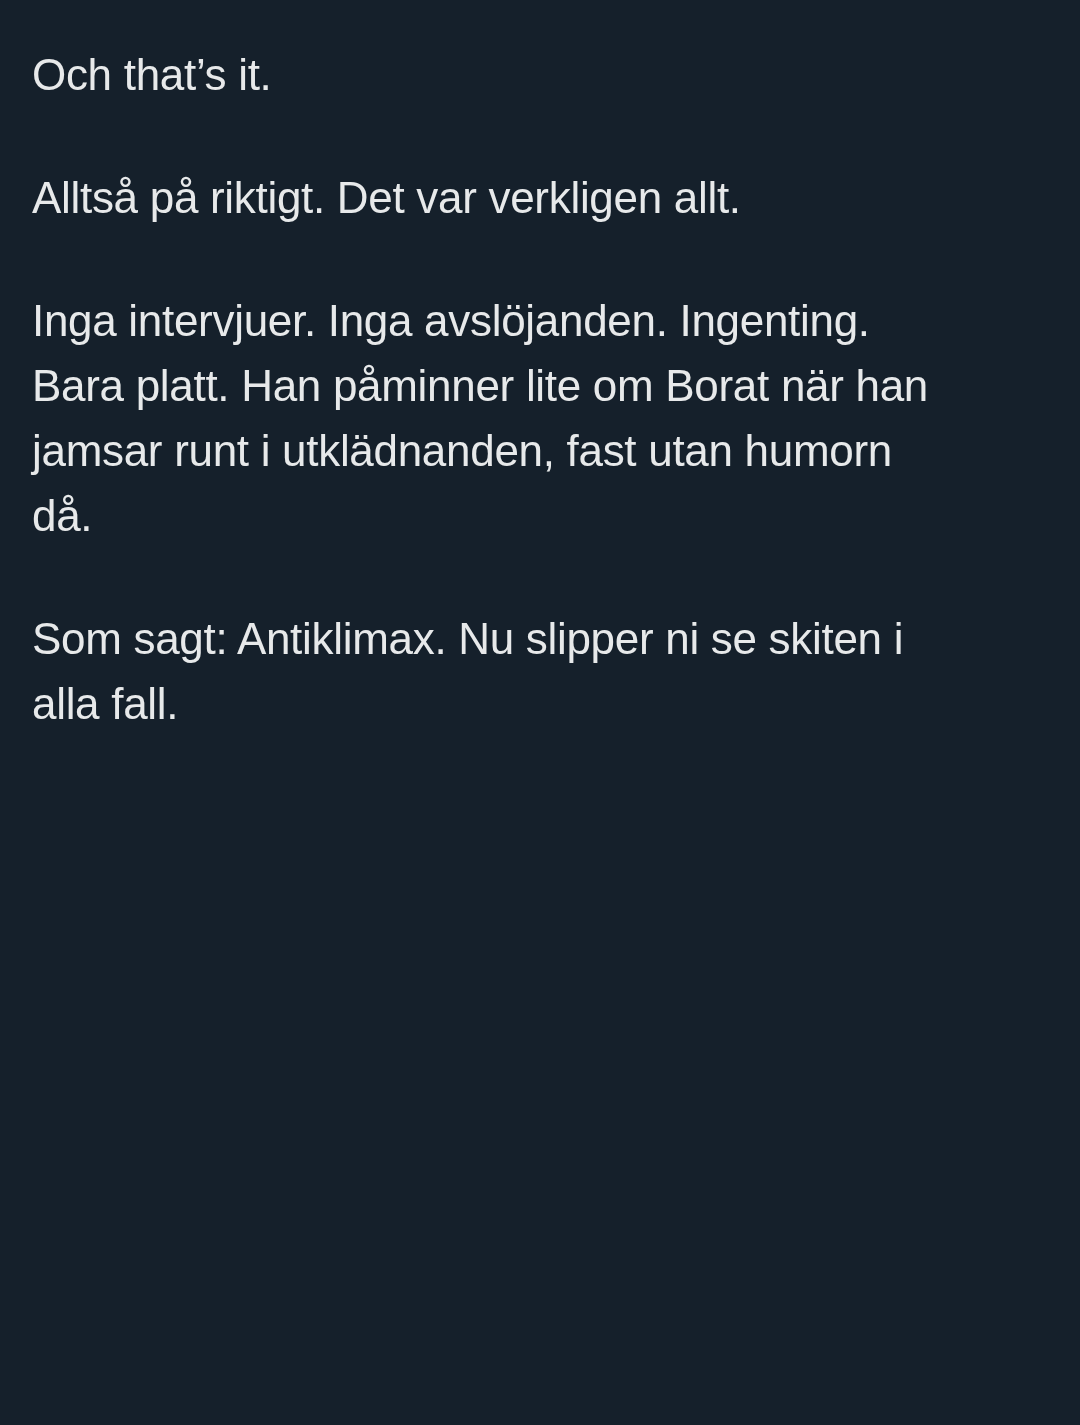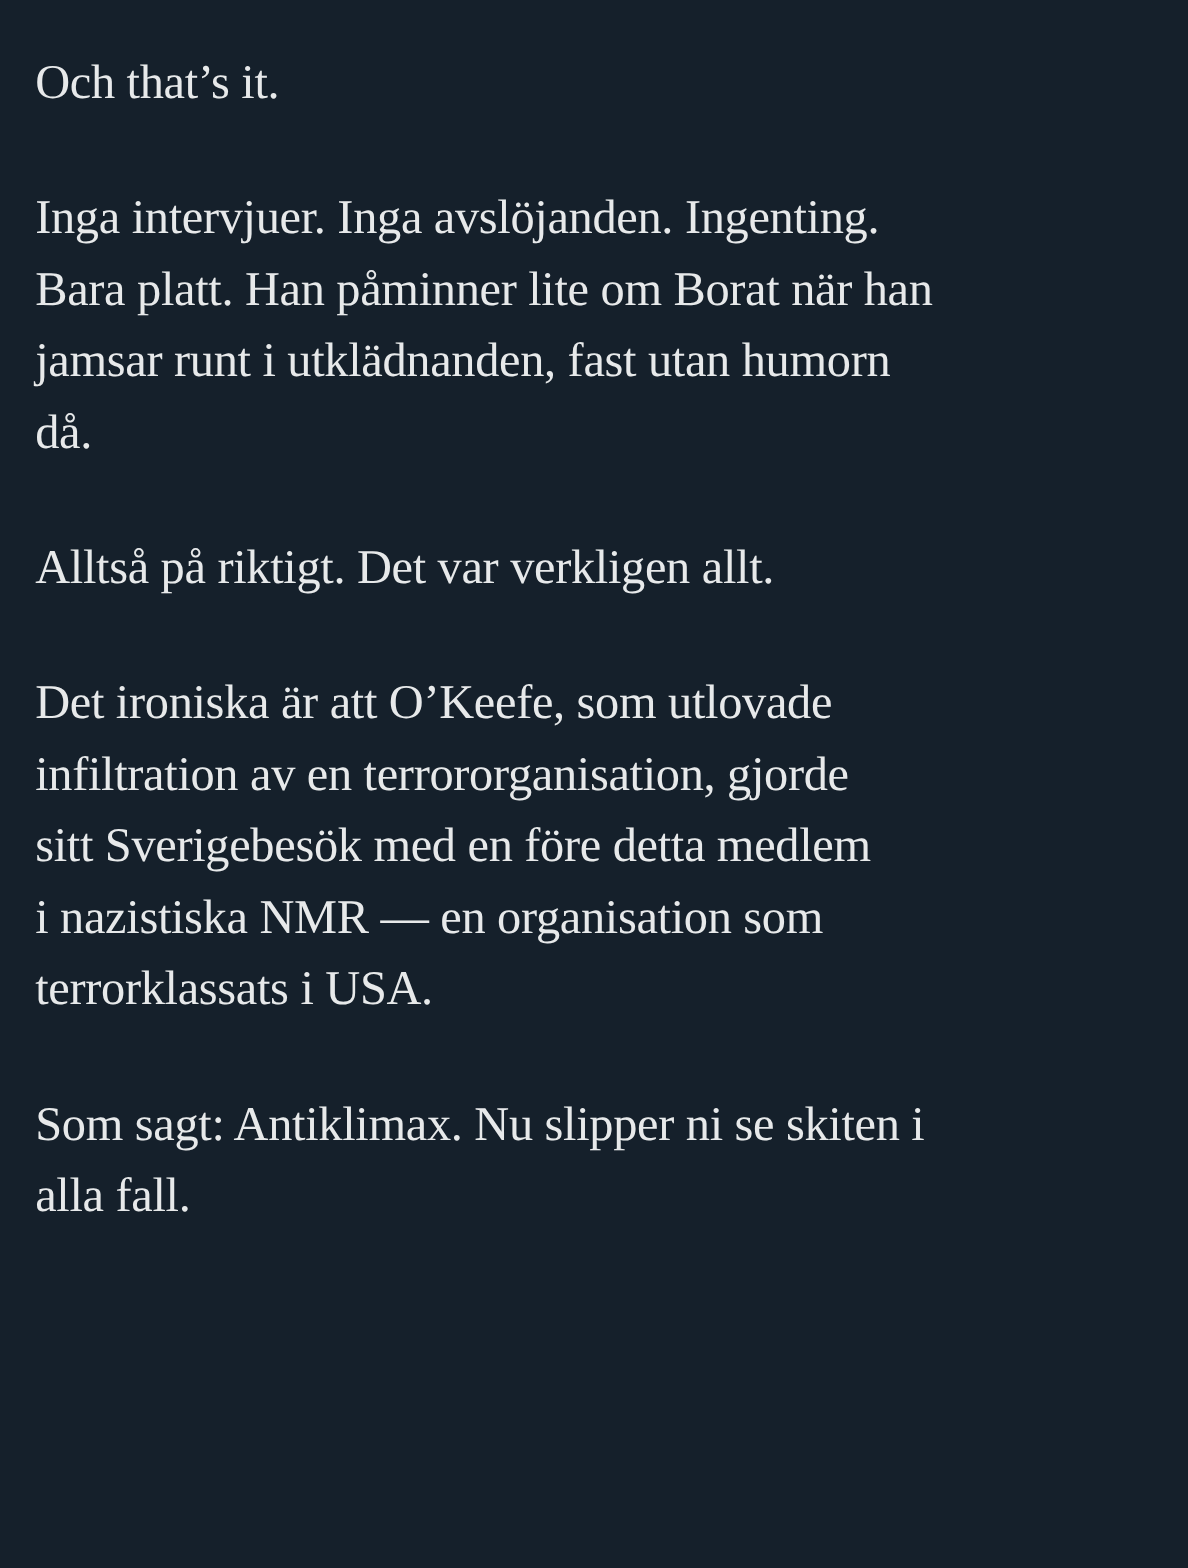--- a/index.html
+++ b/index.html
@@ -12,39 +12,34 @@
     background: #15202b;
     overflow: hidden;
   }
   .post-text {
     box-sizing: border-box;
     width: 1080px;
     padding: 42px 10px 0 32px;
   }
   .post-paragraph {
     margin: 0 0 58px 0;
-    font-family: Liberation Serif, serif;
+    font-family: Liberation Sans, sans-serif;
     font-weight: 400;
     font-size: 44px;
     line-height: 65px;
     letter-spacing: -0.3px;
     color: #e7e9ea;
     white-space: pre; 
   }
 </style>
 </head>
 <body>
 
 <div class="post-text">
   <p class="post-paragraph">Och that’s it.</p>
+  <p class="post-paragraph">Alltså på riktigt. Det var verkligen allt.</p>
   <p class="post-paragraph">Inga intervjuer. Inga avslöjanden. Ingenting.
 Bara platt. Han påminner lite om Borat när han
 jamsar runt i utklädnanden, fast utan humorn
 då.</p>
-  <p class="post-paragraph">Alltså på riktigt. Det var verkligen allt.</p>
-  <p class="post-paragraph">Det ironiska är att O’Keefe, som utlovade
-infiltration av en terrororganisation, gjorde
-sitt Sverigebesök med en före detta medlem
-i nazistiska NMR — en organisation som
-terrorklassats i USA.</p>
   <p class="post-paragraph">Som sagt: Antiklimax. Nu slipper ni se skiten i
 alla fall.</p>
 </div>
 
 </body></html>

